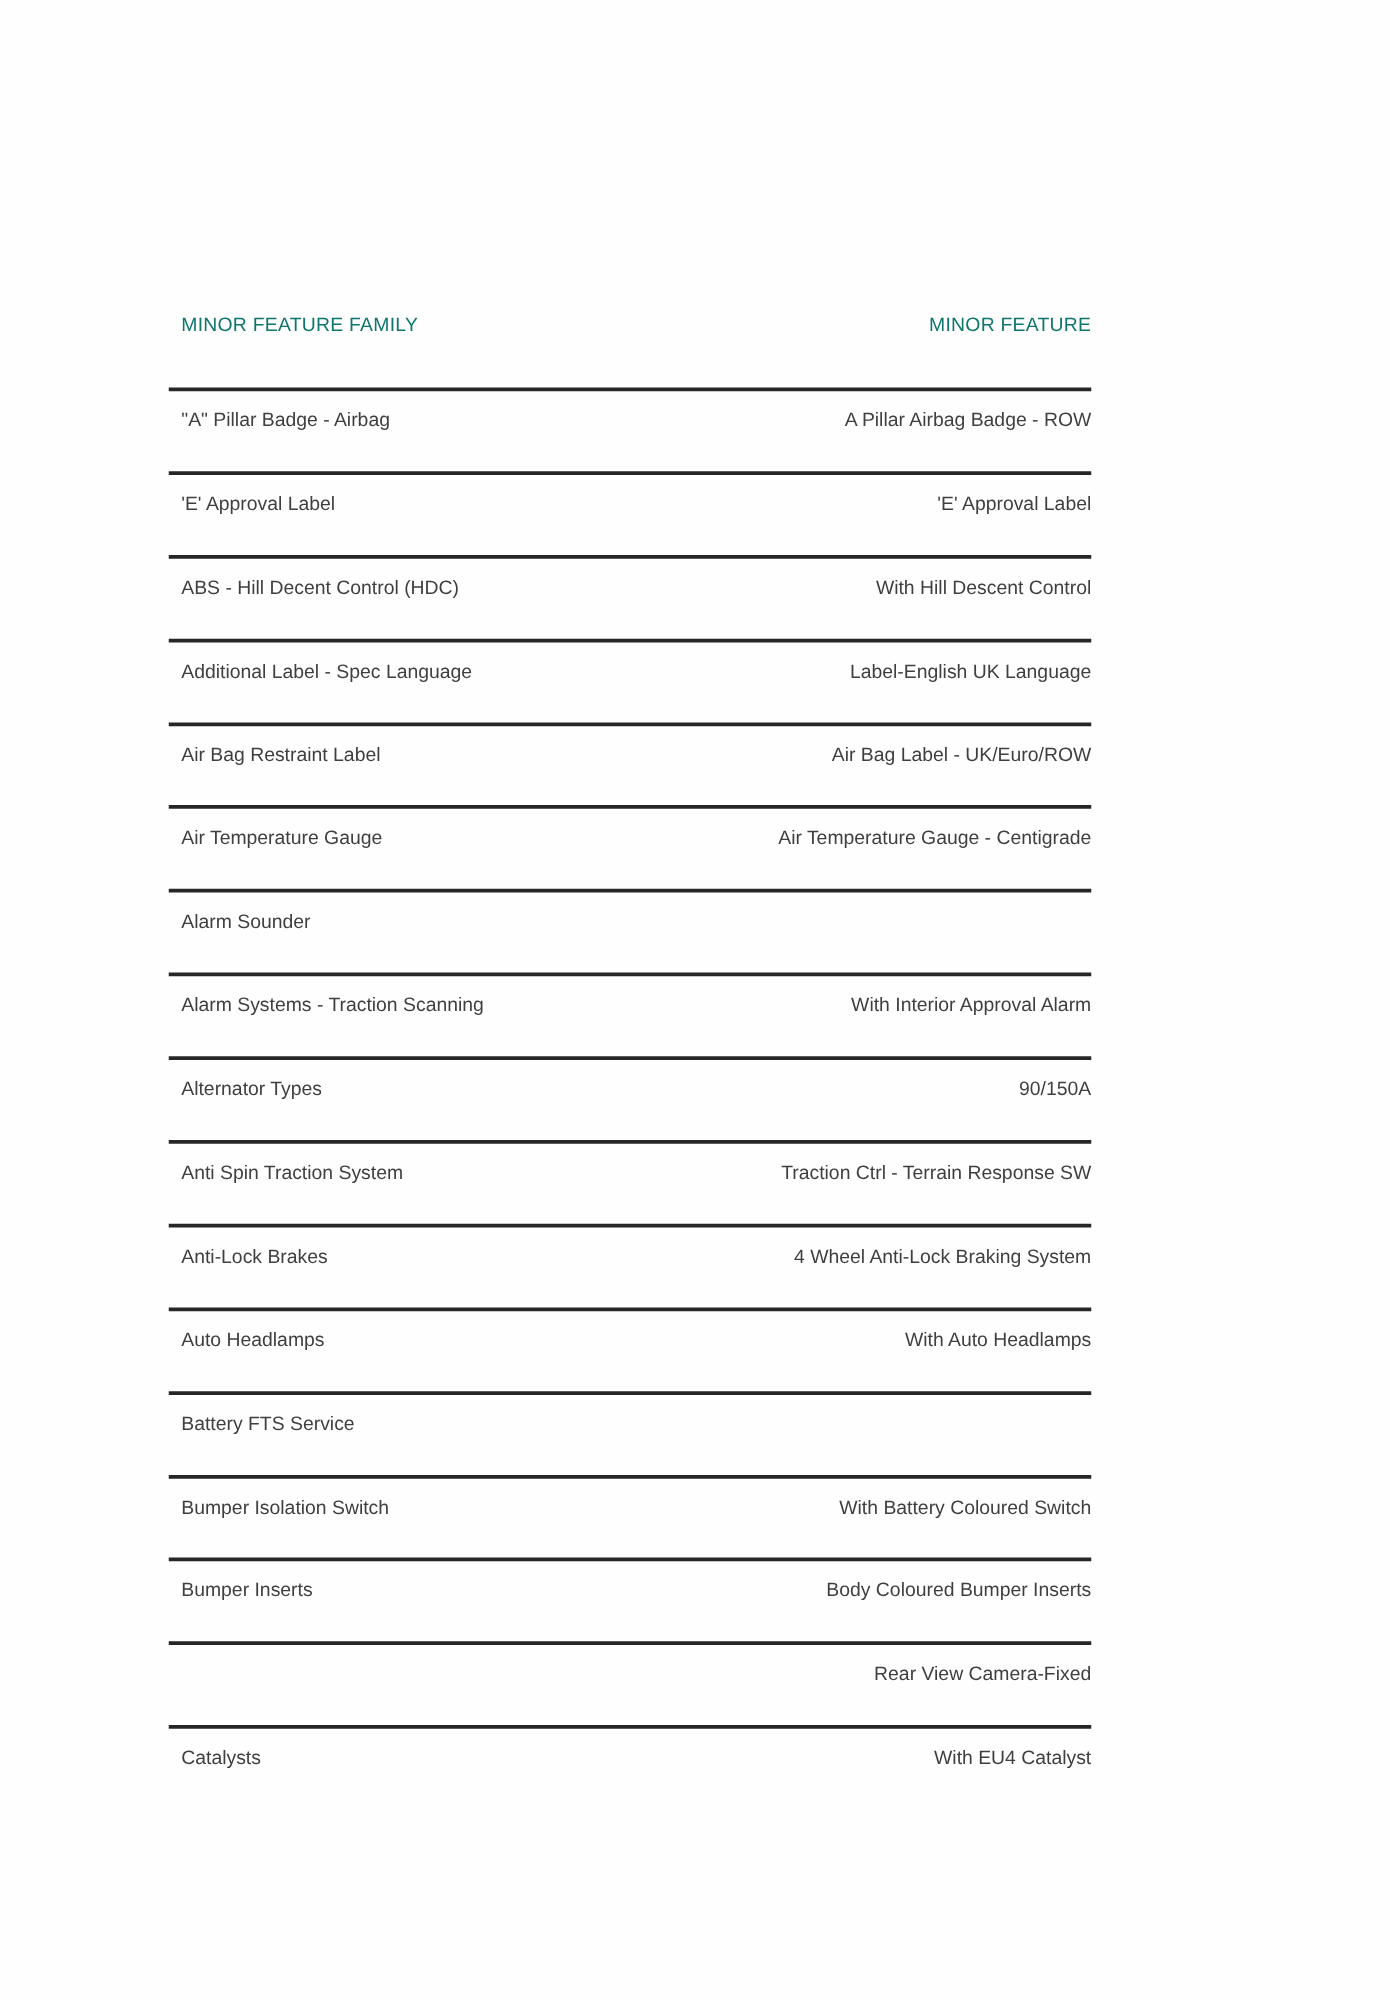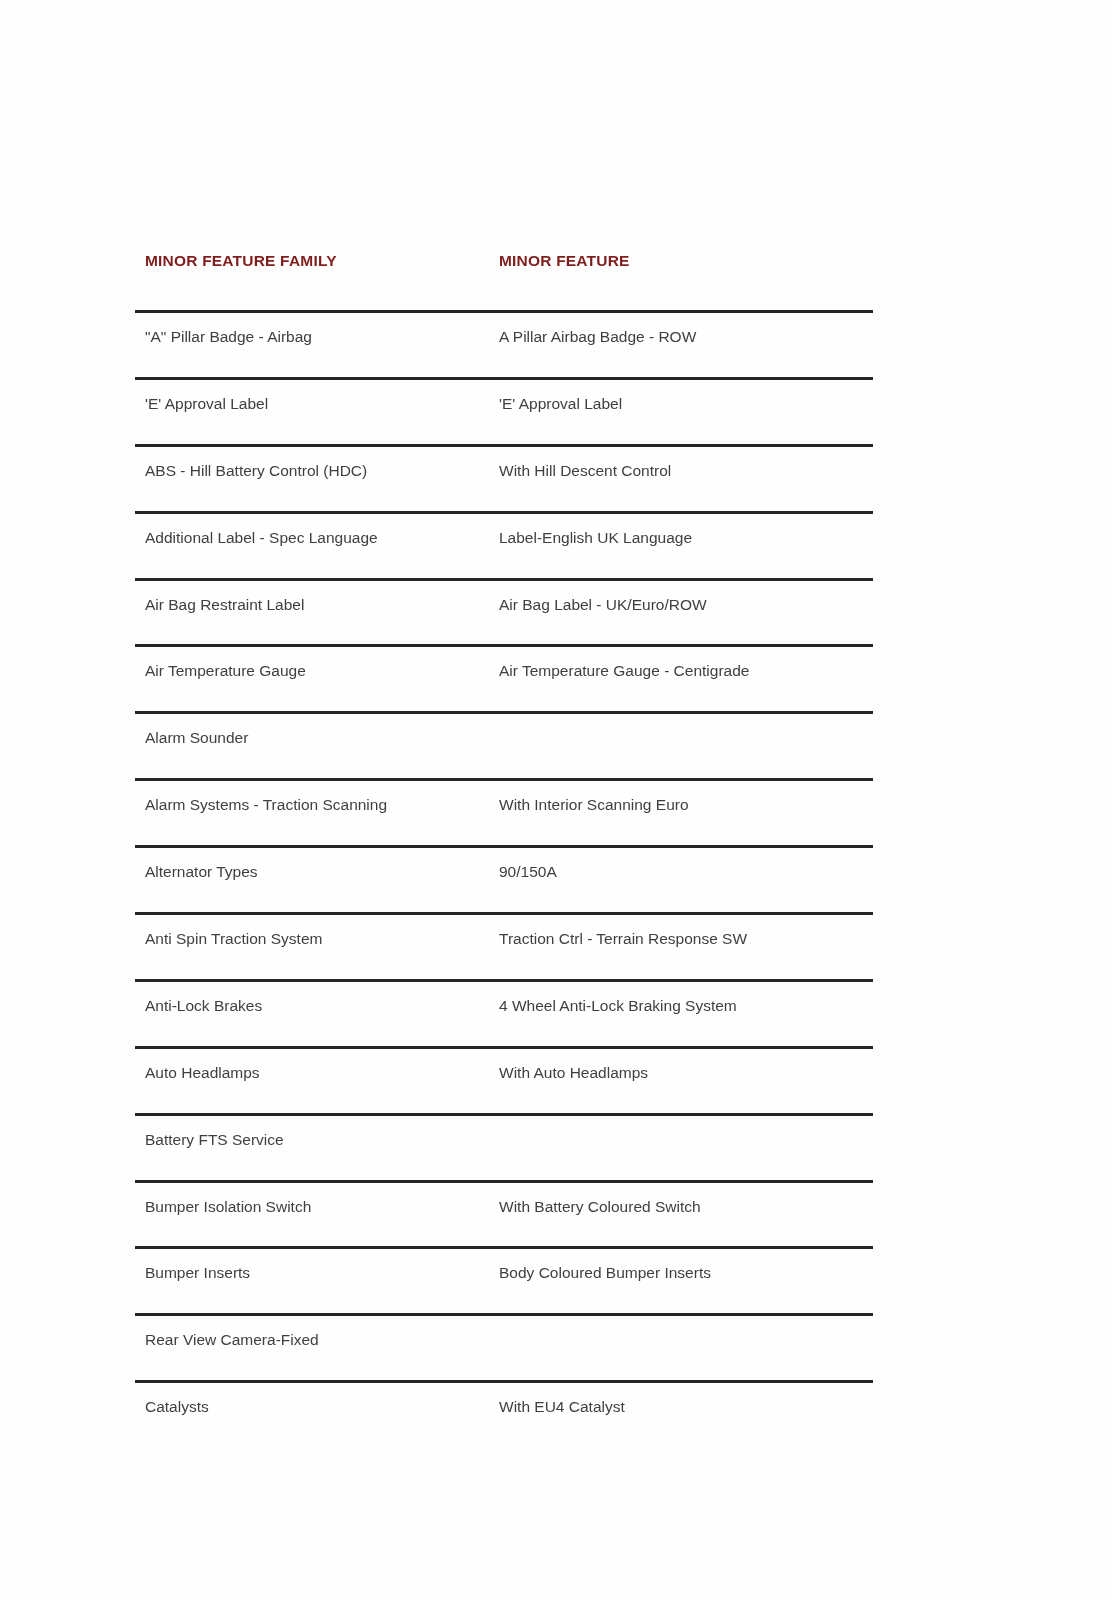--- a/index.html
+++ b/index.html
@@ -21,34 +21,35 @@
   }
   .header-row {
     position: absolute;
     top: 252px;
     left: 135px;
     width: 738px;
     display: flex;
   }
   .header-cell {
     font-size: 15.5px;
-    font-weight: bold;
-    color: #7f1d1d;
+    font-weight: normal;
+    color: #0f766e;
     letter-spacing: 0.2px;
     line-height: 18px;
   }
   .col-family {
     width: 354px;
     padding-left: 10px;
     box-sizing: border-box;
   }
   .col-feature {
     flex: 1;
     padding-left: 10px;
     box-sizing: border-box;
+    text-align: right;
   }
   .feature-table {
     position: absolute;
     top: 310px;
     left: 135px;
     width: 738px;
   }
   .trow {
     display: flex;
     height: 66.9px;
@@ -78,21 +79,21 @@
     <div class="tcell col-family">"A" Pillar Badge - Airbag</div>
     <div class="tcell col-feature">A Pillar Airbag Badge - ROW</div>
   </div>
 
   <div class="trow">
     <div class="tcell col-family">'E' Approval Label</div>
     <div class="tcell col-feature">'E' Approval Label</div>
   </div>
 
   <div class="trow">
-    <div class="tcell col-family">ABS - Hill Battery Control (HDC)</div>
+    <div class="tcell col-family">ABS - Hill Decent Control (HDC)</div>
     <div class="tcell col-feature">With Hill Descent Control</div>
   </div>
 
   <div class="trow">
     <div class="tcell col-family">Additional Label - Spec Language</div>
     <div class="tcell col-feature">Label-English UK Language</div>
   </div>
 
   <div class="trow">
     <div class="tcell col-family">Air Bag Restraint Label</div>
@@ -103,21 +104,21 @@
     <div class="tcell col-family">Air Temperature Gauge</div>
     <div class="tcell col-feature">Air Temperature Gauge - Centigrade</div>
   </div>
 
   <div class="trow">
     <div class="tcell col-family">Alarm Sounder</div>
   </div>
 
   <div class="trow">
     <div class="tcell col-family">Alarm Systems - Traction Scanning</div>
-    <div class="tcell col-feature">With Interior Scanning Euro</div>
+    <div class="tcell col-feature">With Interior Approval Alarm</div>
   </div>
 
   <div class="trow">
     <div class="tcell col-family">Alternator Types</div>
     <div class="tcell col-feature">90/150A</div>
   </div>
 
   <div class="trow">
     <div class="tcell col-family">Anti Spin Traction System</div>
     <div class="tcell col-feature">Traction Ctrl - Terrain Response SW</div>

